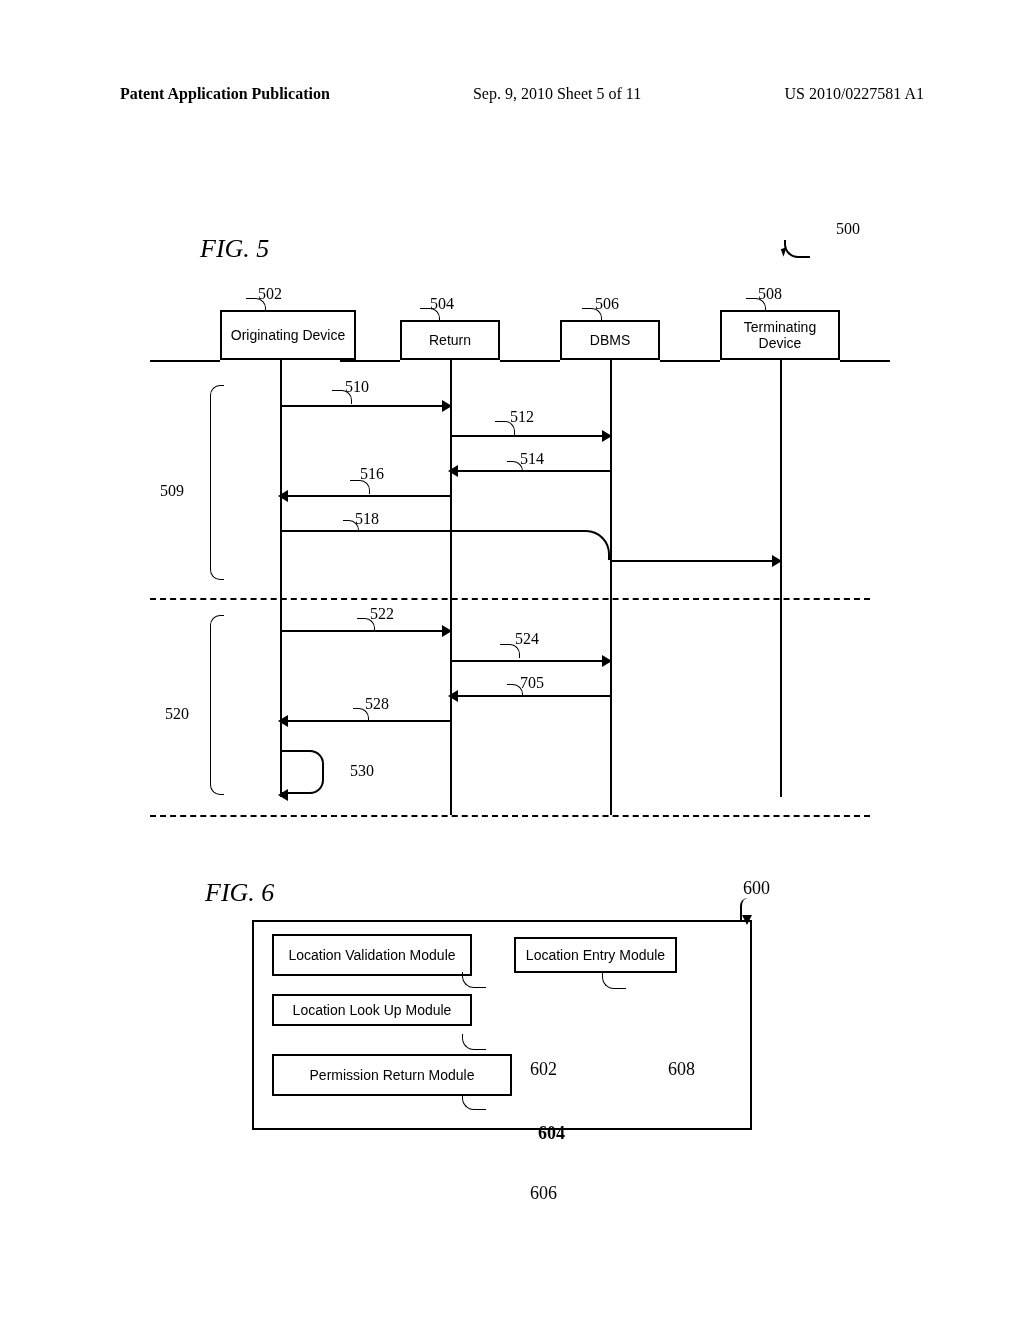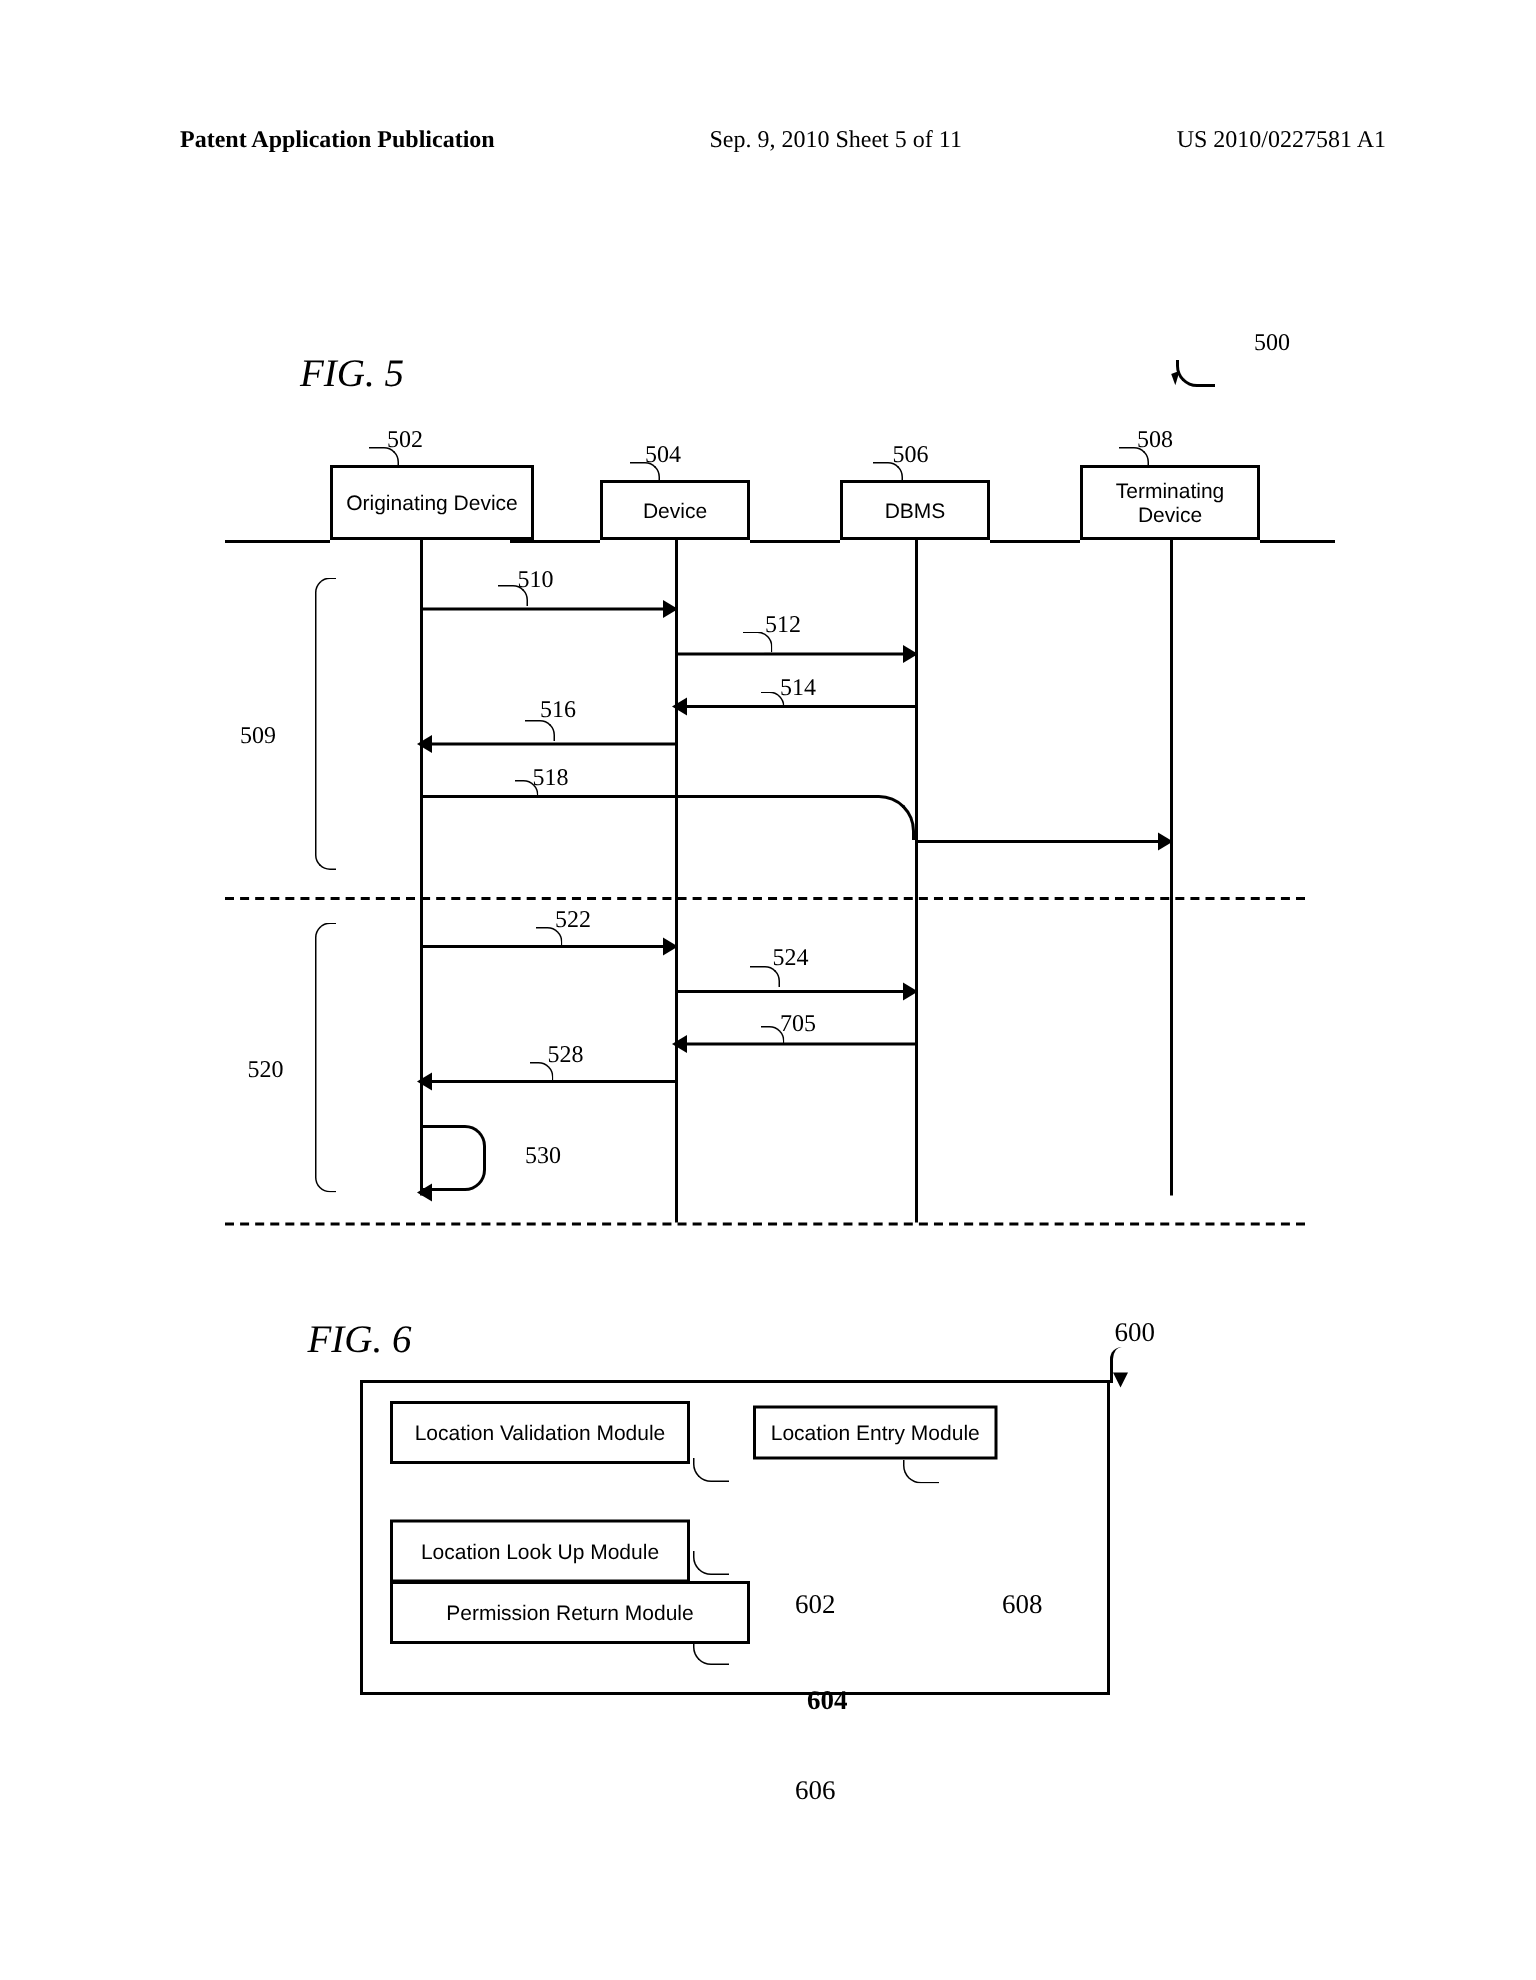--- a/index.html
+++ b/index.html
@@ -280,40 +280,40 @@
      position: absolute;
      top: 45px;
      right: 48px;
      border-top: 10px solid #000;
      border-left: 5px solid transparent;
      border-right: 5px solid transparent;
   }
   .fig6-outer {
     position: absolute;
     top: 50px;
-    left: 40px;
+    left: 52px;
     width: 500px;
     height: 210px;
     border: 2px solid #000;
     padding-left: 13px;
   }
   .mod {
     position: absolute;
     border: 2px solid #000;
     font-family: Arial, sans-serif;
     font-size: 14px;
     text-align: center;
     display: flex;
     align-items: center;
     justify-content: center;
     padding: 2px 6px;
   }
   .mod-lv { top: 12px; left: 18px; width: 200px; height: 42px; }
   .mod-le { top: 15px; left: 260px; width: 163px; height: 36px; }
-  .mod-ll { top: 72px; left: 18px; width: 200px; height: 42px; margin-top: 19px; }
+  .mod-ll { top: 72px; left: 18px; width: 200px; height: 32px; }
   .mod-pr { top: 132px; left: 18px; width: 240px; height: 42px; }
 
   .lead6 {
     position: absolute;
     width: 24px;
     height: 16px;
     border-left: 1.5px solid #000;
     border-bottom: 1.5px solid #000;
     border-bottom-left-radius: 12px;
   }
@@ -344,21 +344,21 @@
   <span class="header-right">US 2010/0227581 A1</span>
 </div>
 
 <div class="fig5">
   <div class="fig5-title">FIG. 5</div>
   <div class="fig5-500 ref-num">500</div>
   <div class="fig5-500-lead"></div>
   <div class="fig5-500-arrow small-dl-arrowhead"></div>
 
   <div class="lane-box lane-orig">Originating Device</div>
-  <div class="lane-box lane-switch">Device</div>
+  <div class="lane-box lane-switch">Return</div>
   <div class="lane-box lane-dbms">DBMS</div>
   <div class="lane-box lane-term">Terminating Device</div>
 
   <div class="ref-num rn502">502</div>
   <div class="tick tick502"></div>
   <div class="ref-num rn504">504</div>
   <div class="tick tick504"></div>
   <div class="ref-num rn506">506</div>
   <div class="tick tick506"></div>
   <div class="ref-num rn508">508</div>

